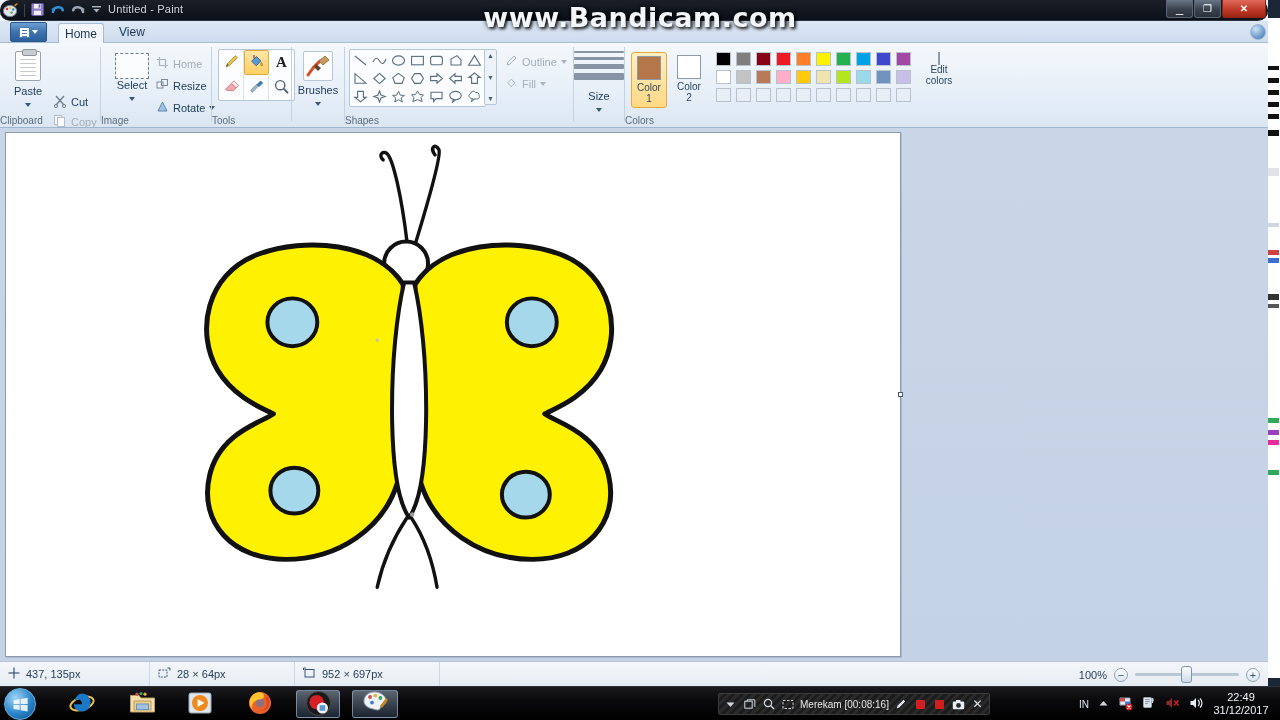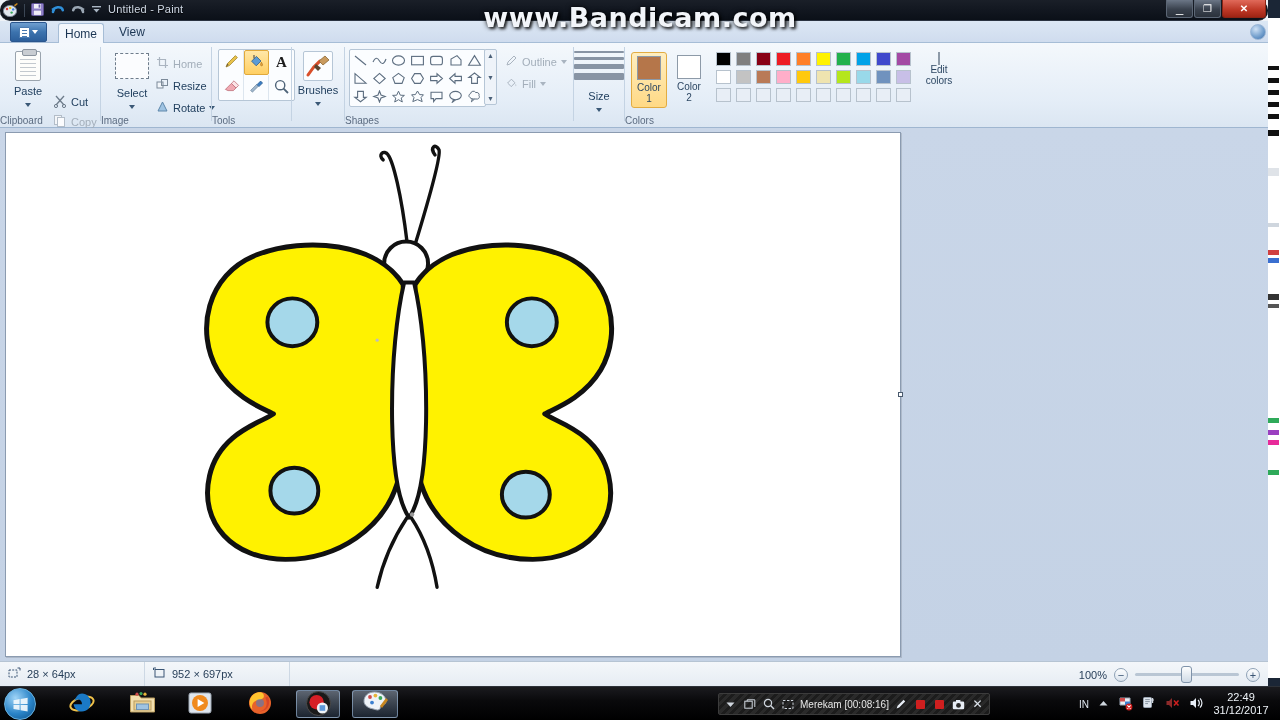--- a/index.html
+++ b/index.html
@@ -401,21 +401,21 @@
         </span>
         <span>Copy</span>
       </div>
       <div class="glabel">Clipboard</div>
     </div>
     <div class="gsep" style="left:100px;"></div>
 
     <div class="group" style="left:101px;width:110px;">
       <div class="bigbtn" style="left:8px;top:10px;width:46px;">
         <span class="sel-box" style="display:block;margin:0 auto;"></span>
-        <span style="display:block;margin-top:8px;">Select</span>
+        <span style="display:block;margin-top:0;">Select</span>
         <span class="caret" style="display:inline-block;margin-top:3px;"></span>
       </div>
       <div class="smallbtn disabled" style="left:52px;top:10px;">
         <span>
           <svg width="13" height="13" viewBox="0 0 13 13">
             <path d="M3.5 1 V9.5 H12" stroke="#aab4c0" stroke-width="1.2" fill="none"></path>
             <path d="M1 3.5 H9.5 V12" stroke="#aab4c0" stroke-width="1.2" fill="none"></path>
           </svg>
         </span>
         <span>Home</span>
@@ -815,20 +815,29 @@
 
         <circle cx="372" cy="208" r="1.6" fill="#bdbdbd"></circle>
         <circle cx="407" cy="383" r="2.2" fill="#9a9a9a"></circle>
       </svg>
       <div class="handle" style="right:-3px;top:259px;"></div>
     </div>
     <div id="vscroll"></div>
   </div>
 
   <div id="statusbar">
+    <div class="sbox" style="width:150px;">
+      <span>
+        <svg width="12" height="12" viewBox="0 0 12 12">
+          <line x1="6" y1="0.5" x2="6" y2="11.5" stroke="#3a5574" stroke-width="1.2"></line>
+          <line x1="0.5" y1="6" x2="11.5" y2="6" stroke="#3a5574" stroke-width="1.2"></line>
+        </svg>
+      </span>
+      <span>437, 135px</span>
+    </div>
     <div class="sbox" style="width:145px;">
       <span>
         <svg width="13" height="12" viewBox="0 0 13 12">
           <rect x="1" y="3" width="8" height="7" fill="none" stroke="#3a5574" stroke-dasharray="2 1.2"></rect>
           <path d="M9.5 1 H12 V3.5" fill="none" stroke="#3a5574"></path>
         </svg>
       </span>
       <span>28 × 64px</span>
     </div>
     <div class="sbox" style="width:145px;">

